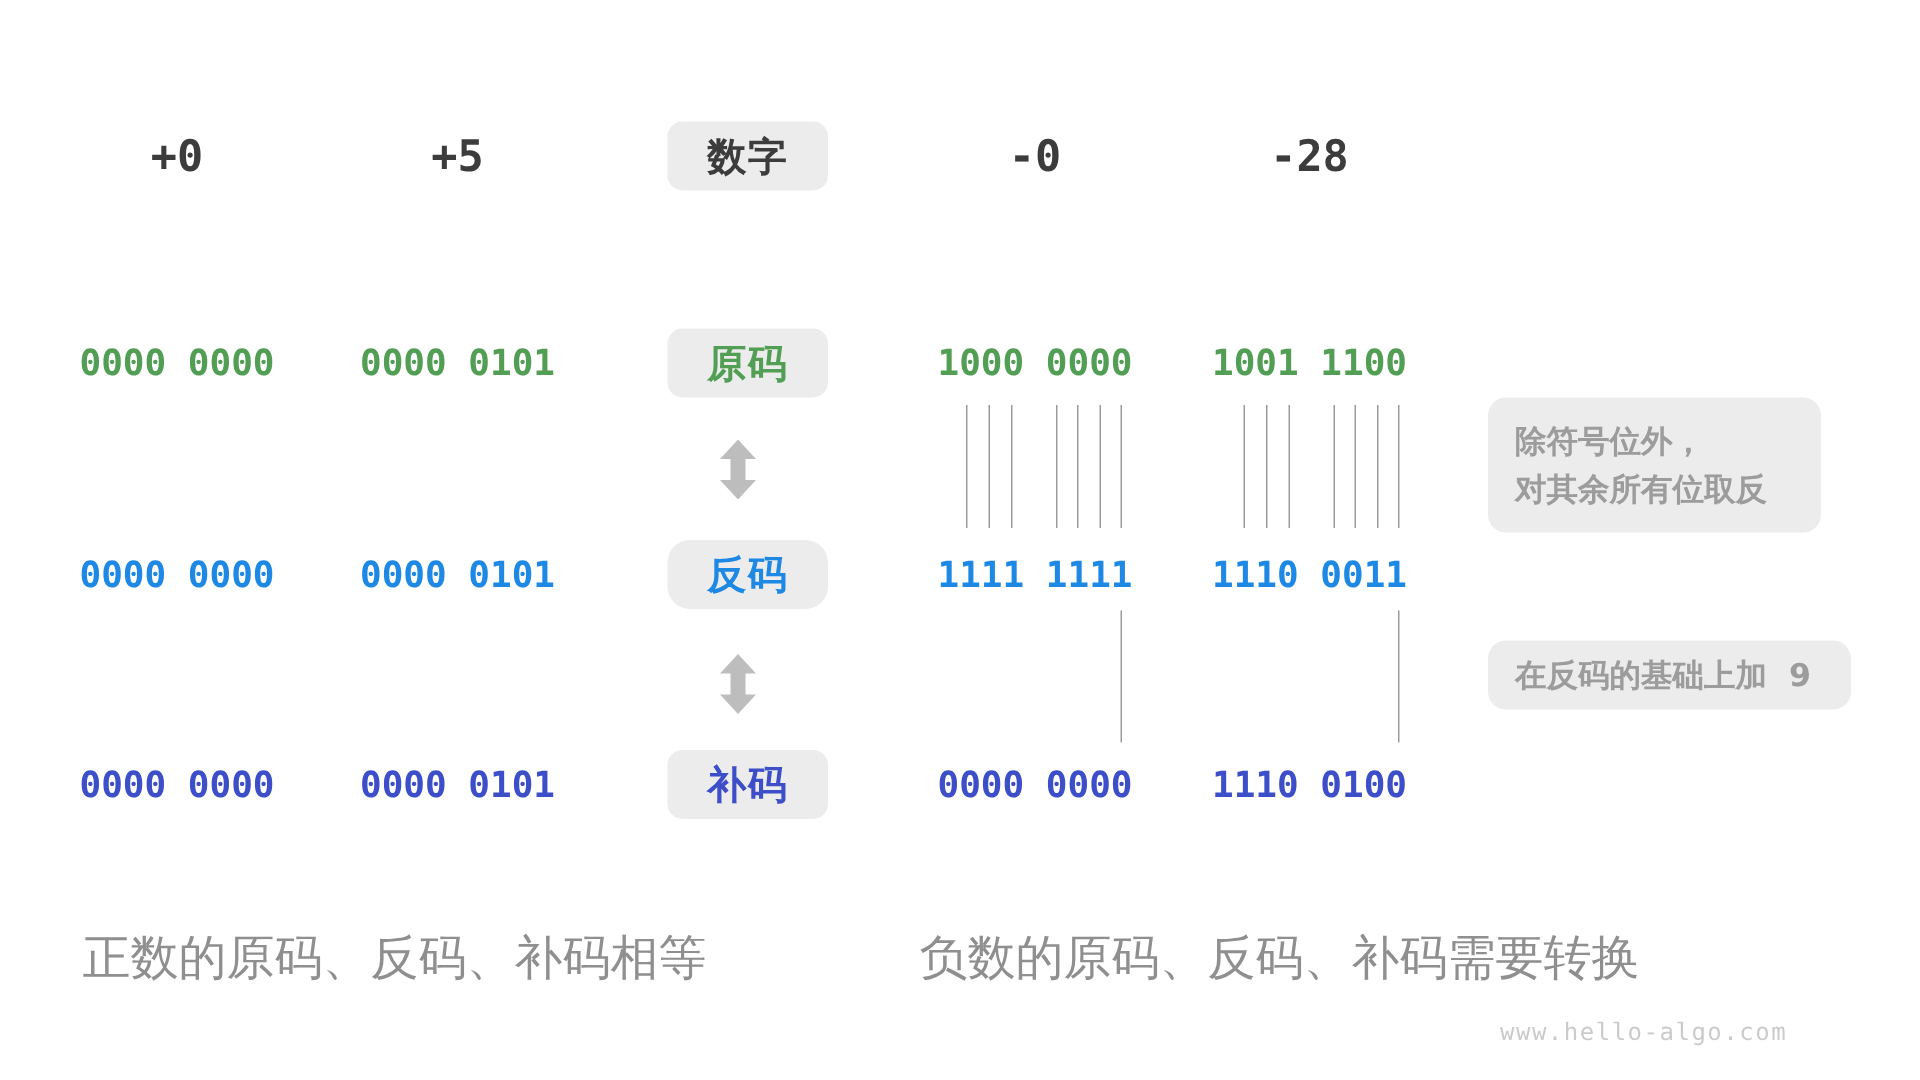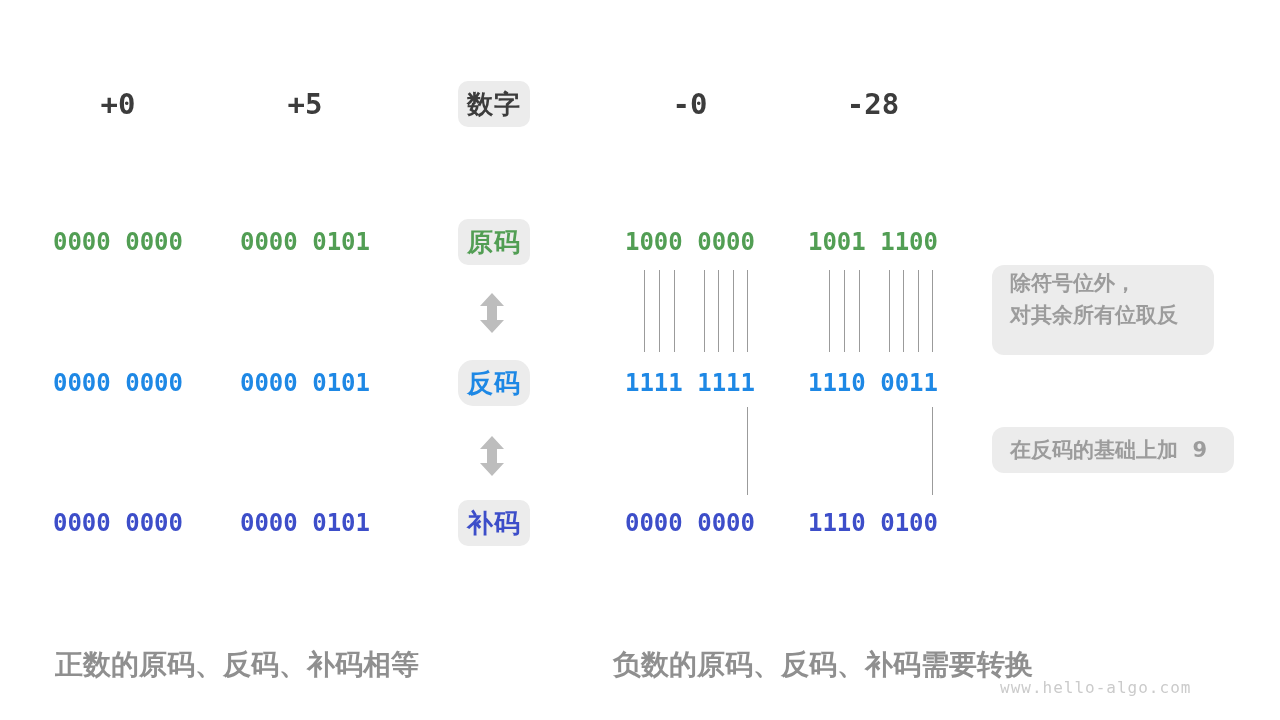--- a/index.html
+++ b/index.html
@@ -35,31 +35,30 @@
     line-height: 30px;
   }
   .row-green  { color: var(--green,  #529E54); }
   .row-blue   { color: var(--blue,   #1E88E5); }
   .row-indigo { color: var(--indigo, #3D4EC9); }
 
   
   .chip {
     position: absolute;
     left: 445px;
-    width: 72px;
+    width: 107px;
     height: 46px;
     border-radius: 10px;
     background: var(--chip-bg, #ECECEC);
     display: flex;
     align-items: center;
     justify-content: center;
     font-size: 26px;
     font-weight: bold;
     letter-spacing: 1px;
-    margin-left: 13px;
   }
   .chip-dark   { color: var(--dark,   #3C3C3C); }
   .chip-green  { color: var(--green,  #529E54); }
   .chip-blue   { color: var(--blue,   #1E88E5); border-radius: 15px; }
   .chip-indigo { color: var(--indigo, #3D4EC9); }
 
   
   .tick {
     position: absolute;
     width: 1px;
@@ -80,39 +79,39 @@
     border-radius: 12px;
     box-sizing: border-box;
     color: var(--annotation, #9C9C9C);
     font-size: 21px;
     font-weight: bold;
   }
   .note-invert {
     top: 265px;
     width: 222px;
     height: 90px;
-    padding: 2px 18px;
+    padding: 13px 18px;
     line-height: 32px;
   }
   .note-addone {
     top: 427px;
     width: 242px;
     height: 46px;
     display: flex;
     align-items: center;
     padding-left: 18px;
     white-space: pre;
   }
 
   
   .caption {
     position: absolute;
-    top: 646px;
-    font-size: 28px;
-    font-weight: bold;
+    top: 617px;
+    font-size: 32px;
+    font-weight: normal;
     color: var(--caption, #8F8F8F);
   }
   .caption-pos { left: 55px; }
   .caption-neg { left: 613px; }
 
   
   .watermark {
     position: absolute;
     left: 1000px;
     top: 678px;

